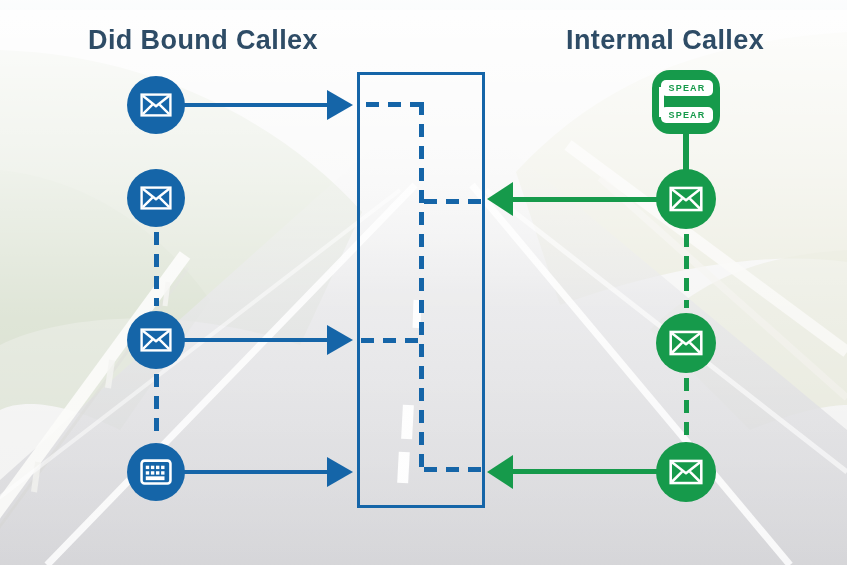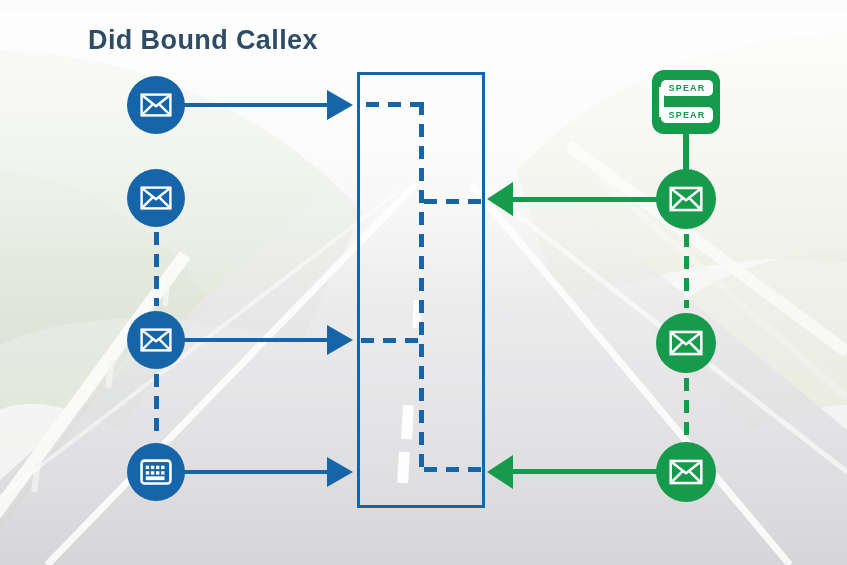--- a/index.html
+++ b/index.html
@@ -39,21 +39,21 @@
   .dash-h.blue{background:repeating-linear-gradient(90deg,#1565a8 0 13px,transparent 13px 22px);}
   .dash-v.green{background:repeating-linear-gradient(180deg,#169a4b 0 13px,transparent 13px 22px);}
 
   
   .rect-outline{
     position:absolute;left:357px;top:72px;width:128px;height:436px;
     border:3px solid #1565a8;background:rgba(255,255,255,0.05);box-sizing:border-box;
   }
 
   
-  .card{position:absolute;left:652px;top:70px;width:68px;height:64px;background:#169a4b;border-radius:12px;}
+  .card{position:absolute;left:652px;top:70px;width:68px;height:64px;background:#169a4b;border-radius:18px;}
   .card-bar{position:absolute;left:7px;top:17px;width:5px;height:30px;background:#ffffff;}
   .pill{
     position:absolute;left:9px;width:52px;height:16px;background:#ffffff;border-radius:5px;
     font-size:9px;font-weight:800;color:#169a4b;letter-spacing:1.2px;line-height:16px;text-align:center;
   }
   .pill.p1{top:10px;}
   .pill.p2{top:37px;}
 
   .ic{display:block;}
 </style>
@@ -123,20 +123,21 @@
     <line x1="847" y1="472" x2="486" y2="190" stroke="#ffffff" stroke-width="5" opacity="0.6"></line>
 
     <rect x="413" y="300" width="8" height="28" fill="#ffffff" opacity="0.95" transform="rotate(2 417 314)"></rect>
     <rect x="402" y="405" width="11" height="34" fill="#ffffff" opacity="0.95" transform="rotate(3 407 422)"></rect>
     <rect x="398" y="452" width="11" height="31" fill="#ffffff" opacity="0.95" transform="rotate(3 403 467)"></rect>
 
     <rect x="0" y="0" width="847" height="565" fill="url(#fogG)"></rect>
   </svg>
 
   <h1 class="title title-left">Did Bound Callex</h1>
+  <h1 class="title title-right">Intermal Callex</h1>
 
   <div class="rect-outline"></div>
 
   <div class="dash-h blue" style="left:366px;top:102px;width:56px;"></div>
   <div class="dash-v blue" style="left:419px;top:102px;height:368px;"></div>
   <div class="dash-h blue" style="left:424px;top:199px;width:62px;"></div>
   <div class="dash-h blue" style="left:361px;top:338px;width:57px;"></div>
   <div class="dash-h blue" style="left:424px;top:467px;width:60px;"></div>
 
   <div class="node blue" style="top:76px;">

